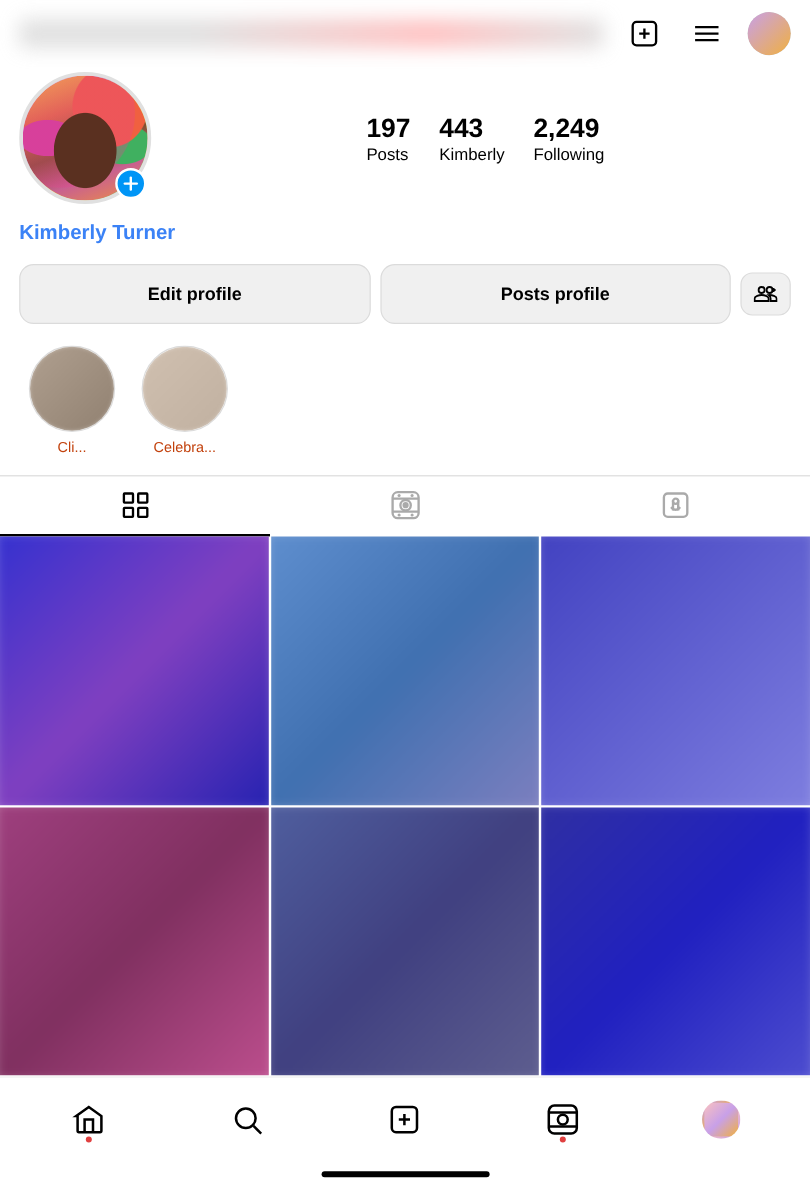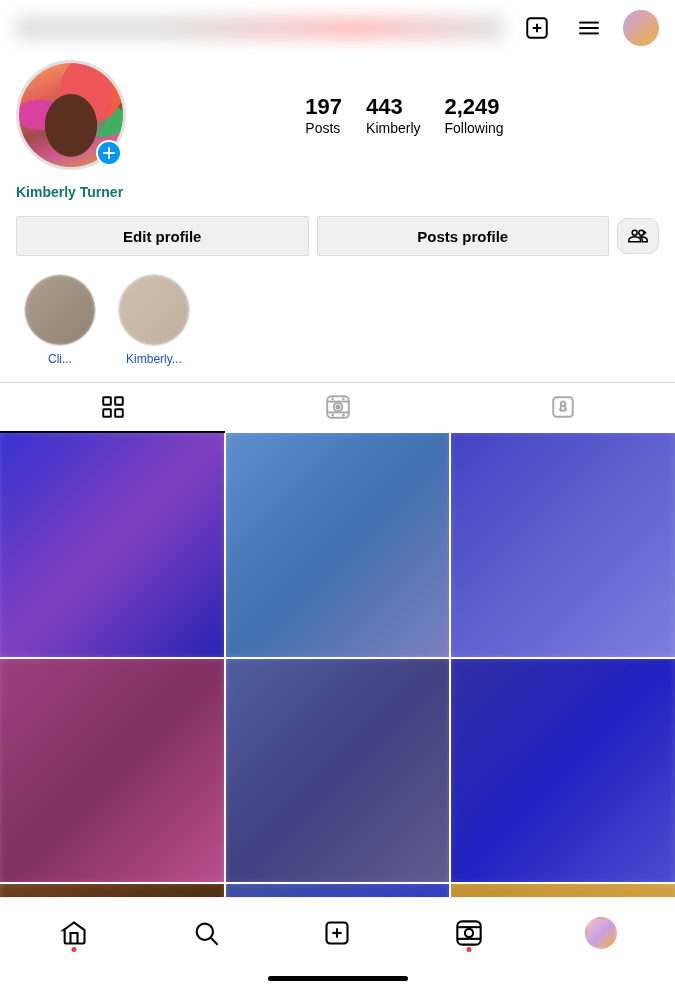--- a/index.html
+++ b/index.html
@@ -122,38 +122,38 @@
       color: #000;
       line-height: 1.2;
     }
     .stat-label {
       font-size: 14px;
       color: #000;
       font-weight: 400;
     }
 
     .username {
-      font-size: 14px;
+      font-size: 17px;
       font-weight: 600;
-      color: #0f766e;
+      color: #3b82f6;
       margin-bottom: 16px;
     }
 
     
     .action-buttons {
       display: flex;
       gap: 8px;
       margin-bottom: 18px;
       align-items: center;
     }
     .action-btn {
       flex: 1;
-      height: 40px;
+      height: 50px;
       border: 1px solid #dbdbdb;
-      border-radius: 2px;
+      border-radius: 12px;
       background: #f0f0f0;
       font-size: 15px;
       font-weight: 600;
       color: #000;
       cursor: pointer;
       display: flex;
       align-items: center;
       justify-content: center;
     }
     .add-person-btn {
@@ -192,21 +192,21 @@
       border: 1px solid #dbdbdb;
       overflow: hidden;
     }
     .story-circle-inner {
       width: 100%;
       height: 100%;
       border-radius: 50%;
     }
     .story-label {
       font-size: 12px;
-      color: #1d4ed8;
+      color: #c2410c;
       max-width: 72px;
       text-align: center;
       overflow: hidden;
       text-overflow: ellipsis;
       white-space: nowrap;
     }
 
     
     .story-c1 { background: linear-gradient(135deg, #b0a090, #908070); filter: blur(2px); transform: scale(1.05); }
     .story-c2 { background: linear-gradient(135deg, #a08060, #706050); filter: blur(2px); transform: scale(1.05); }
@@ -401,21 +401,21 @@
       <div class="story-item">
         <div class="story-circle">
           <div class="story-circle-inner story-c1"></div>
         </div>
         <span class="story-label">Cli...</span>
       </div>
       <div class="story-item">
         <div class="story-circle">
           <div class="story-circle-inner story-c5"></div>
         </div>
-        <span class="story-label">Kimberly...</span>
+        <span class="story-label">Celebra...</span>
       </div>
     </div>
   </div>
 
   <div class="tabs-row">
     <div class="tab-item active">
       <svg viewBox="0 0 24 24" fill="none" stroke="#000" stroke-width="1.8">
         <rect x="3" y="3" width="7" height="7" rx="0.5"></rect>
         <rect x="14" y="3" width="7" height="7" rx="0.5"></rect>
         <rect x="3" y="14" width="7" height="7" rx="0.5"></rect>

